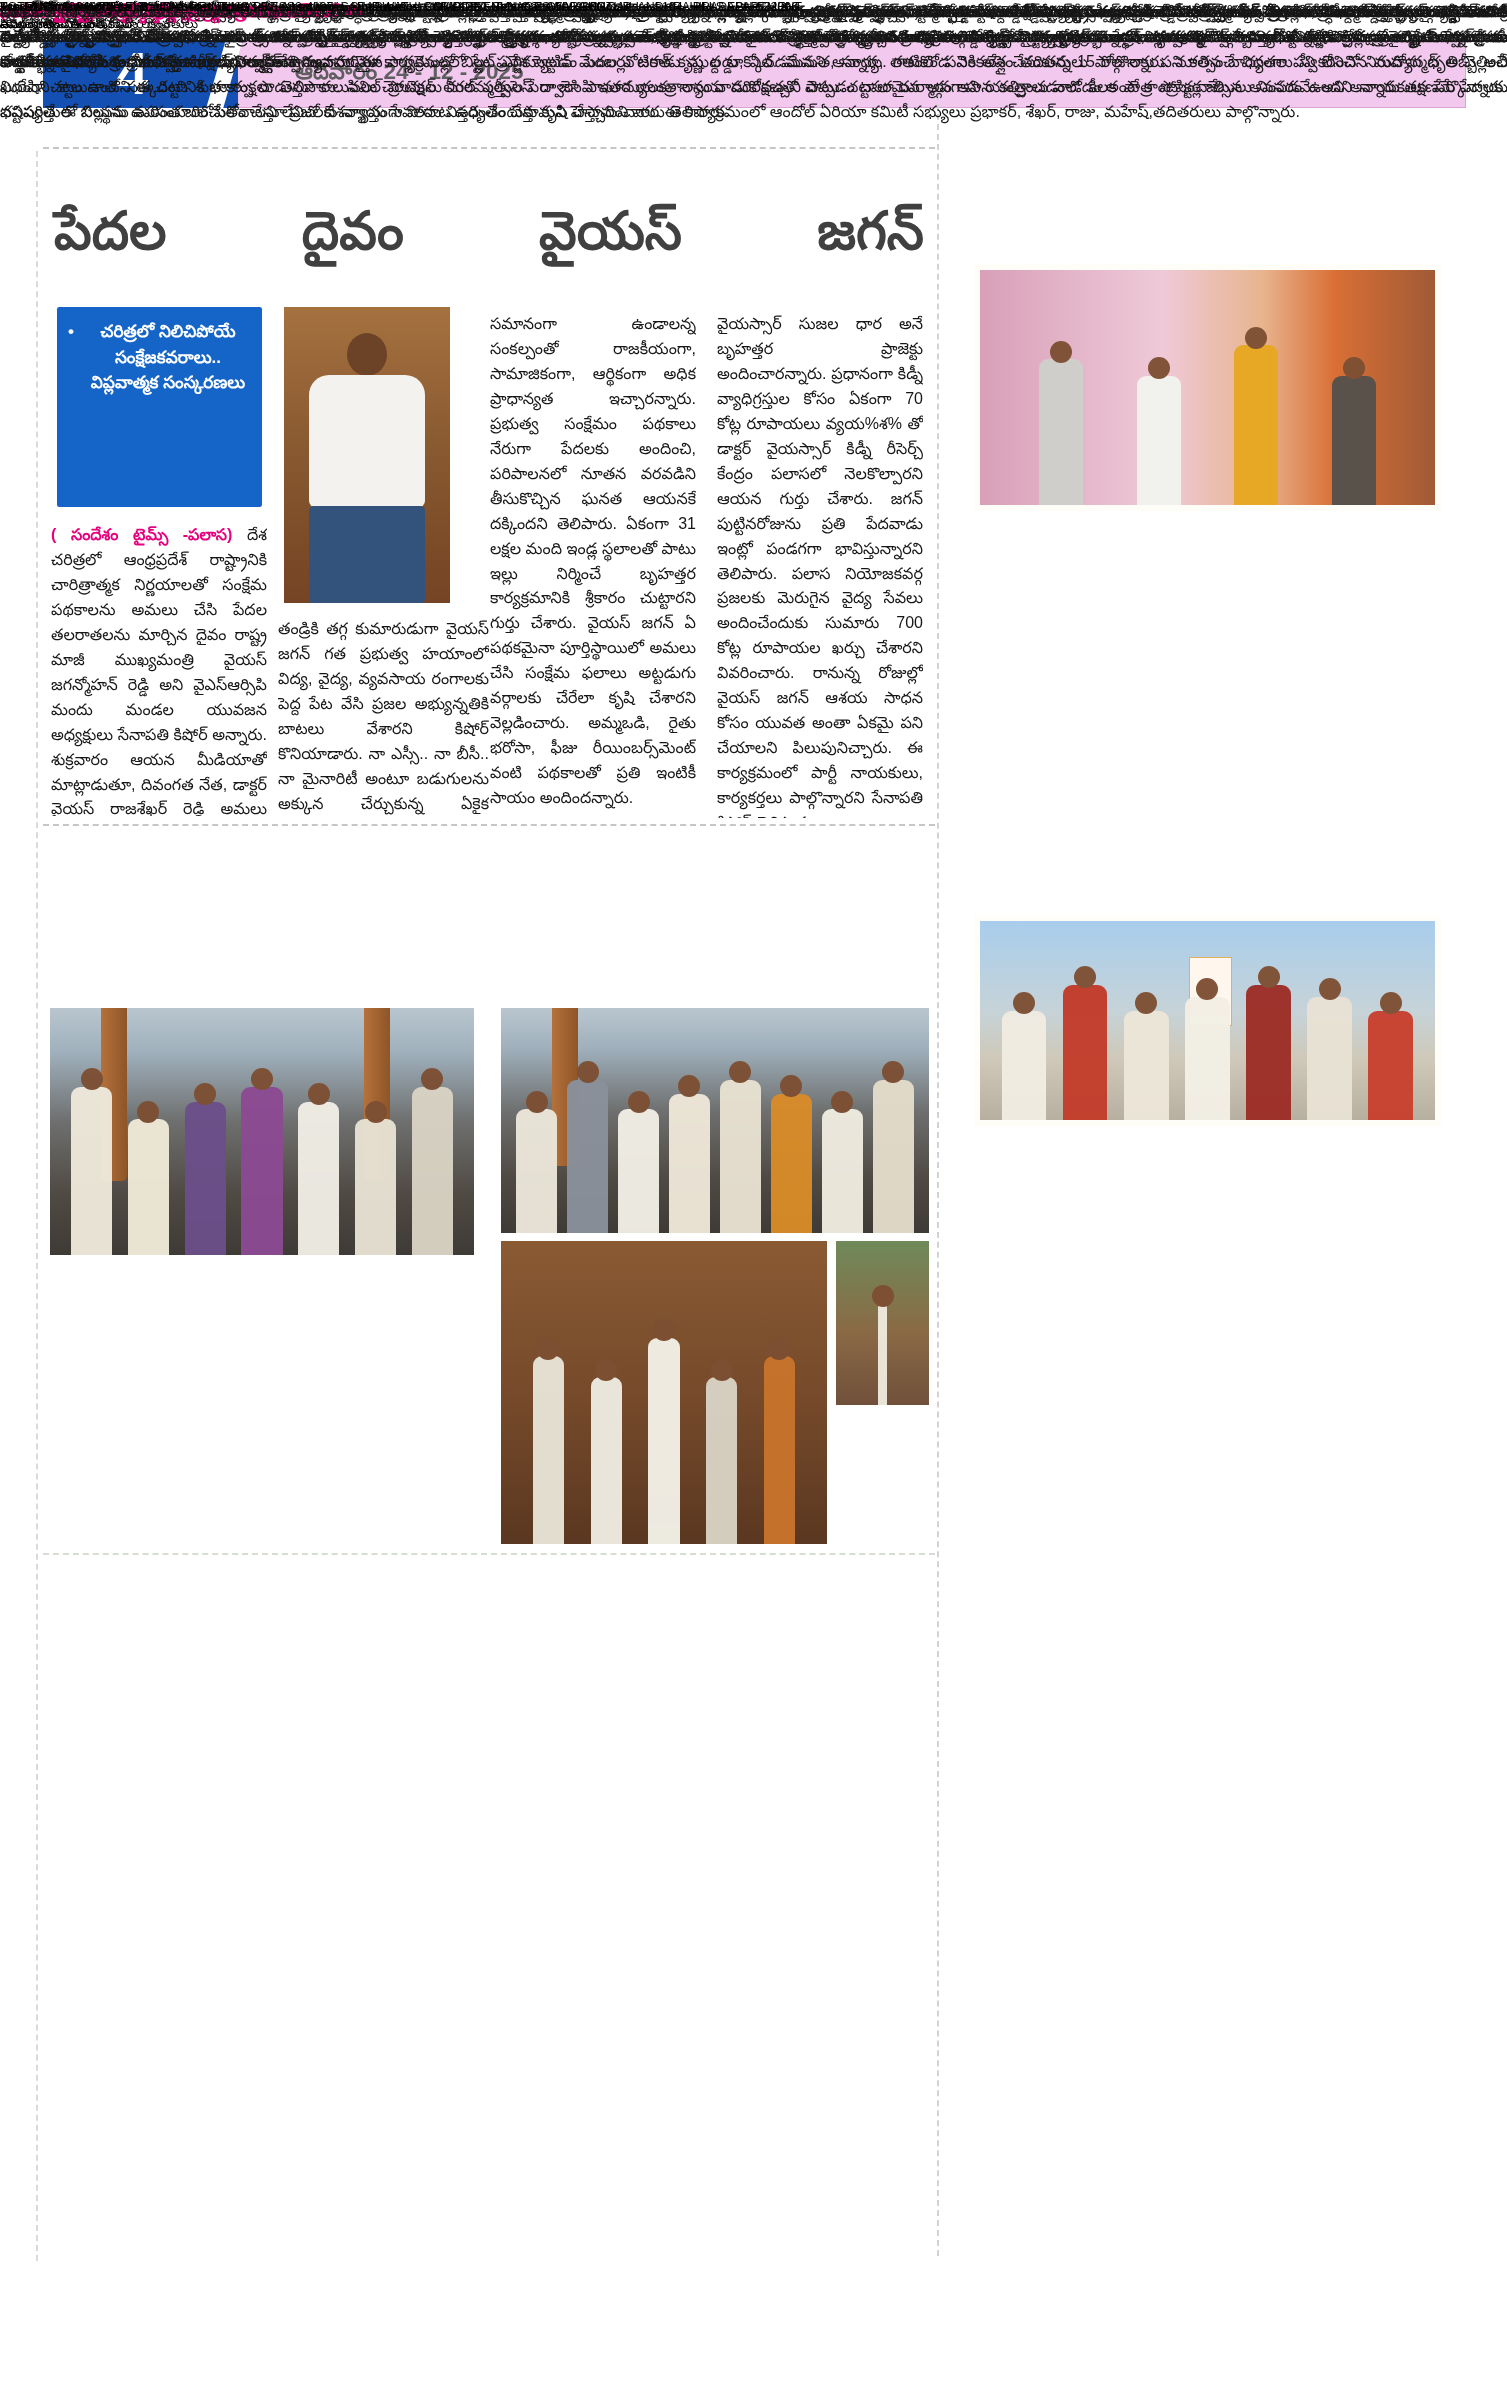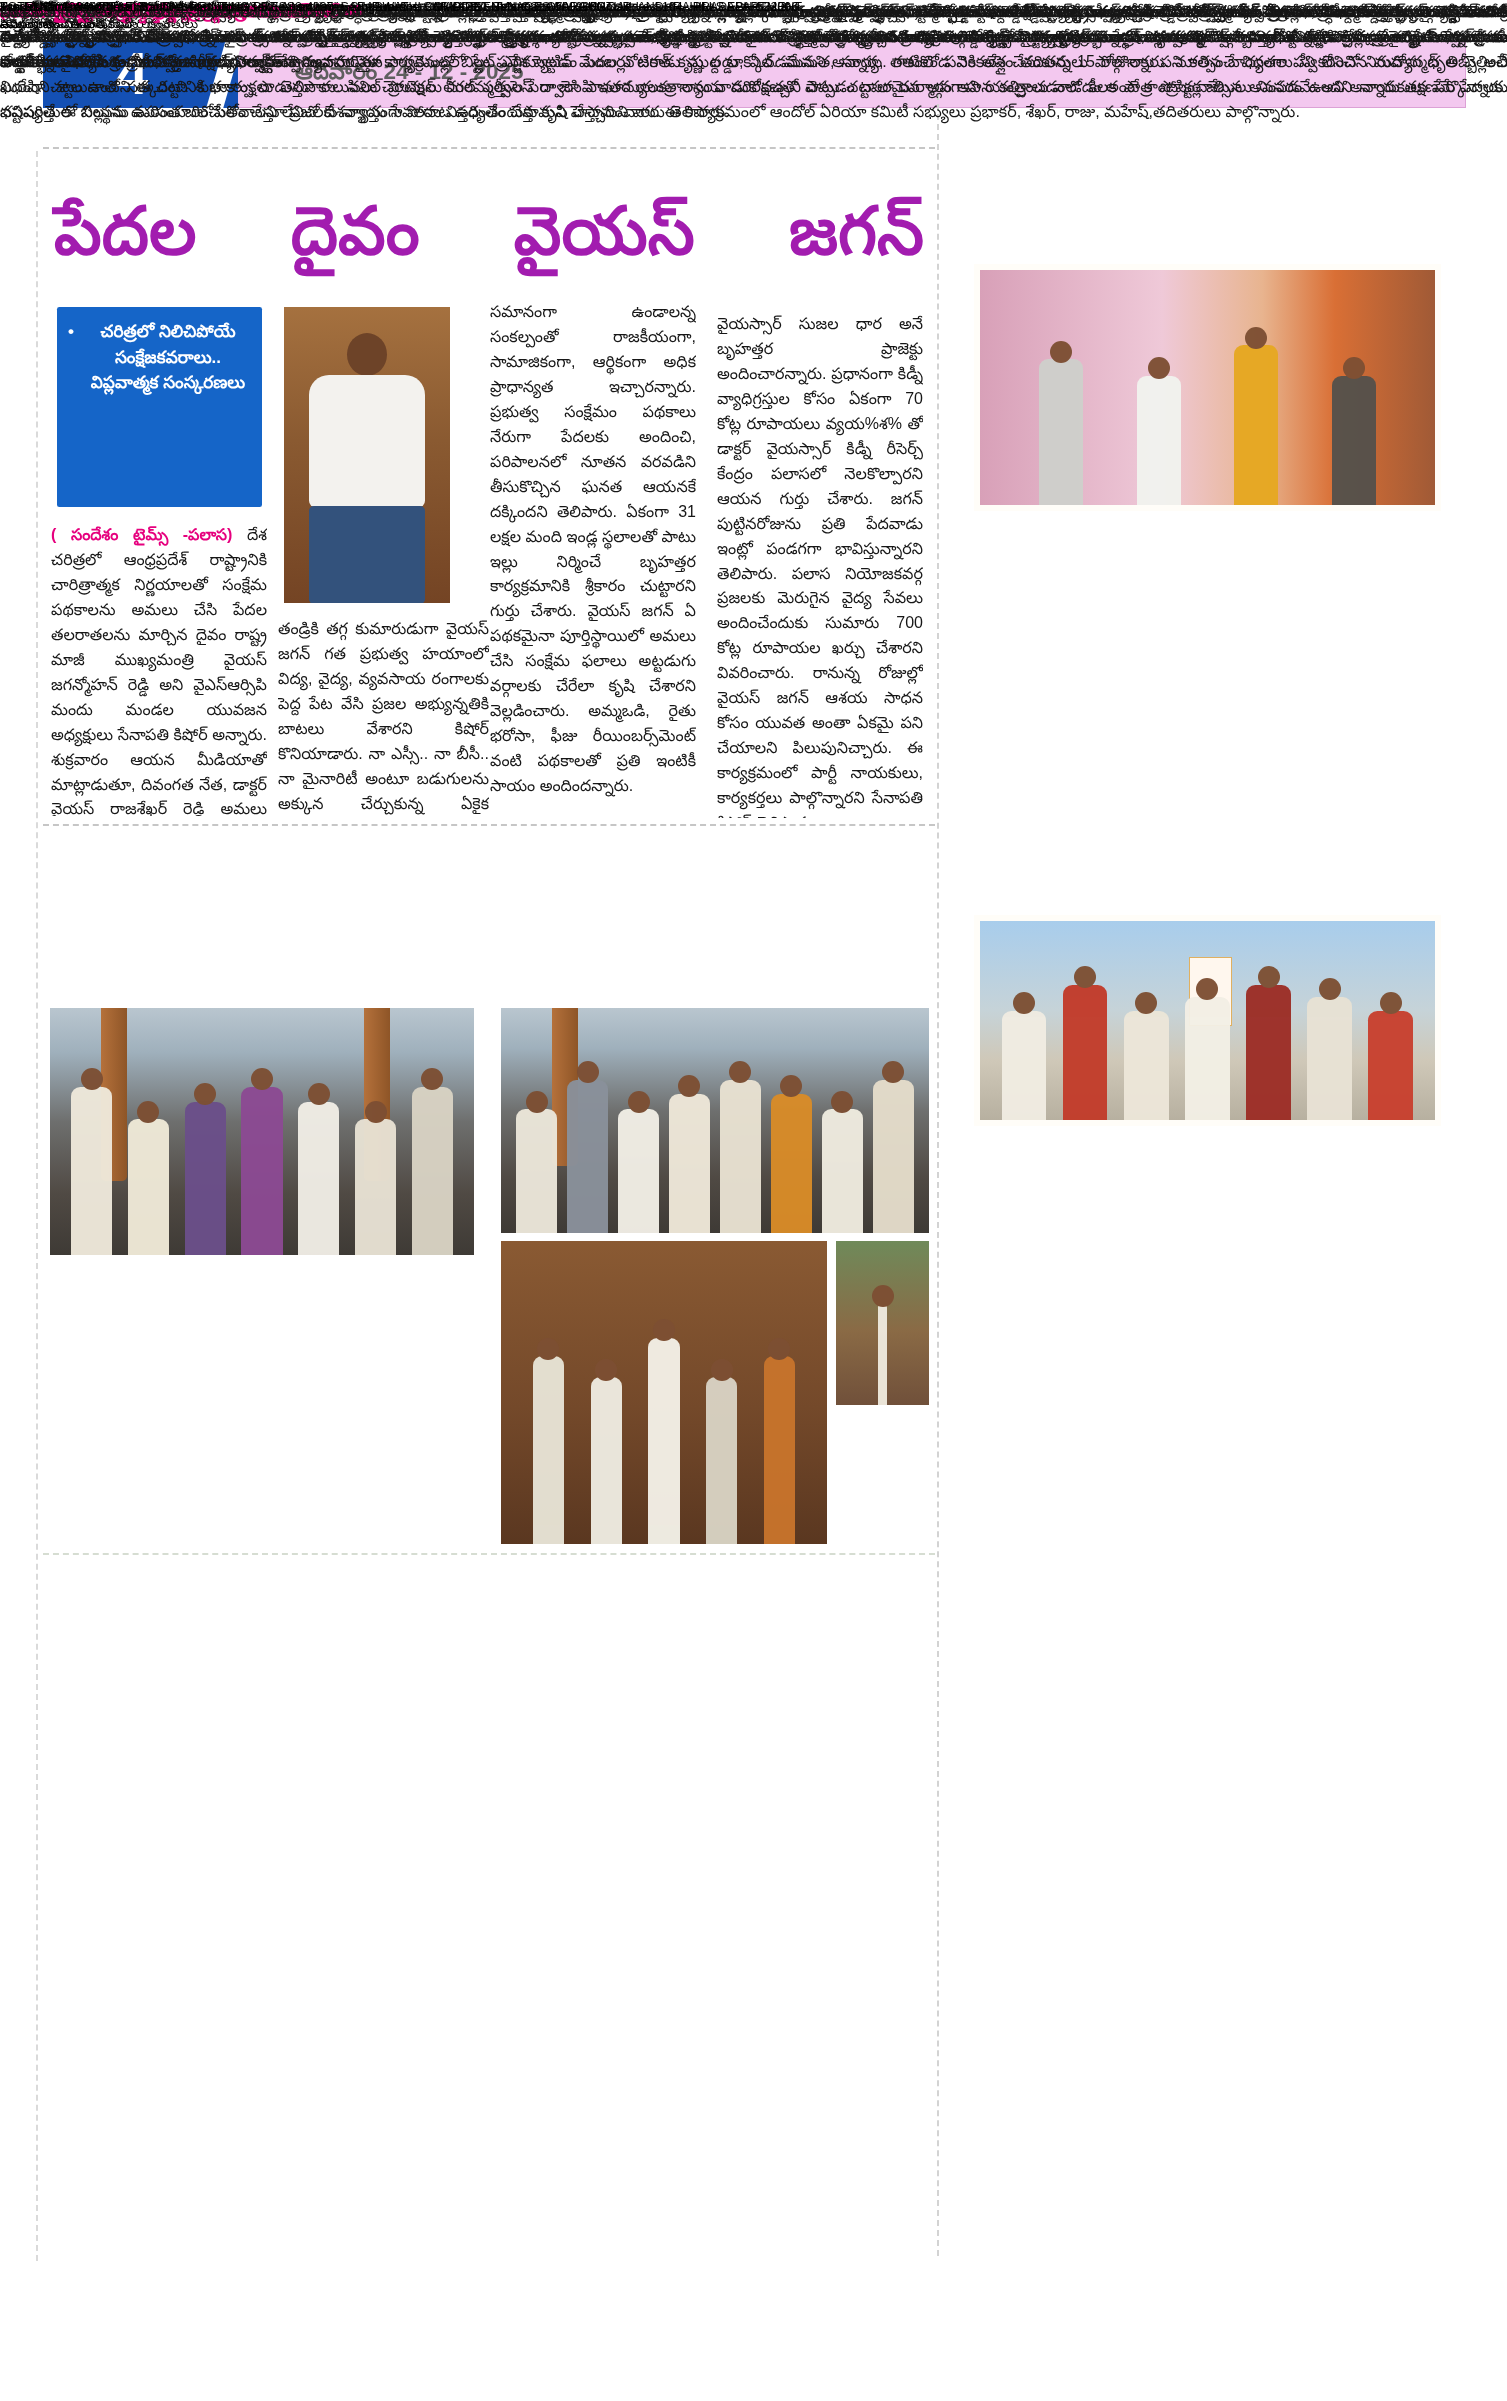--- a/index.html
+++ b/index.html
@@ -19,29 +19,29 @@
   
   .dash-h1{left:43px;top:147px;width:892px;border-top:2.3px dashed #c6c6c6;}
   .dash-v{left:937px;top:84px;height:2172px;border-left:2.3px dashed #d3d3d3;}
   .dash-left{left:36px;top:151px;height:2110px;border-left:2.3px dashed #dadada;}
   .dash-h2{left:43px;top:824px;width:892px;border-top:2.3px dashed #c6c6c6;}
   .dash-h3{left:43px;top:1553px;width:892px;border-top:2.3px dashed #d6ddd2;}
   
   .btxt{font-size:16px;line-height:1.56;text-align:justify;color:#171717;overflow:hidden;}
   .dateline{color:#e6007e;font-weight:700;}
   
-  .lead-h1{left:54px;top:159px;width:870px;height:147px;font-size:67px;font-weight:900;color:#a21caf;
+  .lead-h1{left:54px;top:159px;width:870px;height:147px;font-size:53px;font-weight:900;color:#404040;
            line-height:143px;text-align:justify;text-align-last:justify;white-space:nowrap;}
   .lead-box{left:57px;top:307px;width:205px;height:200px;background:#1565c8;border-radius:2.3px;
             color:#fff;padding:12.4px 11px;box-sizing:border-box;font-size:17px;font-weight:700;line-height:1.5;overflow:hidden;}
   .lead-box .bullet{position:relative;padding-left:17px;margin-bottom:7.8px;text-align:center;}
   .lead-box .bullet::before{content:"•";position:absolute;left:0;top:0;}
   .lead-c1{left:51px;top:523px;width:216px;height:293px;}
   .lead-c2{left:278px;top:617px;width:211px;height:199px;}
-  .lead-c3{left:490px;top:300px;width:206px;height:506px;}
+  .lead-c3{left:490px;top:312px;width:206px;height:506px;}
   .lead-c4{left:717px;top:312px;width:206px;height:506px;}
   
   .photo{overflow:hidden;display:flex;align-items:flex-end;justify-content:space-evenly;padding:0 6.2px;box-sizing:border-box;}
   .person{flex:0 1 10%;height:62%;margin:0 0.8px;border-radius:9.3px 9.3px 0 0;position:relative;opacity:.96;}
   .person::before{content:"";position:absolute;top:-18.6px;left:50%;transform:translateX(-50%);
                   width:22px;height:22px;border-radius:50%;background:#7d4f33;}
   .person:nth-child(2n){height:55%;} .person:nth-child(3n){height:68%;}
   .p-kishor{left:284px;top:307px;width:166px;height:296px;background:linear-gradient(180deg,#a5713f,#8a5a31 45%,#744424);}
   .k-head{left:50%;top:26px;width:40px;height:43px;margin-left:-20px;border-radius:50%;background:#6d4328;}
   .k-body{left:50%;top:68px;width:116px;height:132px;margin-left:-58px;border-radius:20px 20px 6.2px 6.2px;background:#f3f2ee;}

